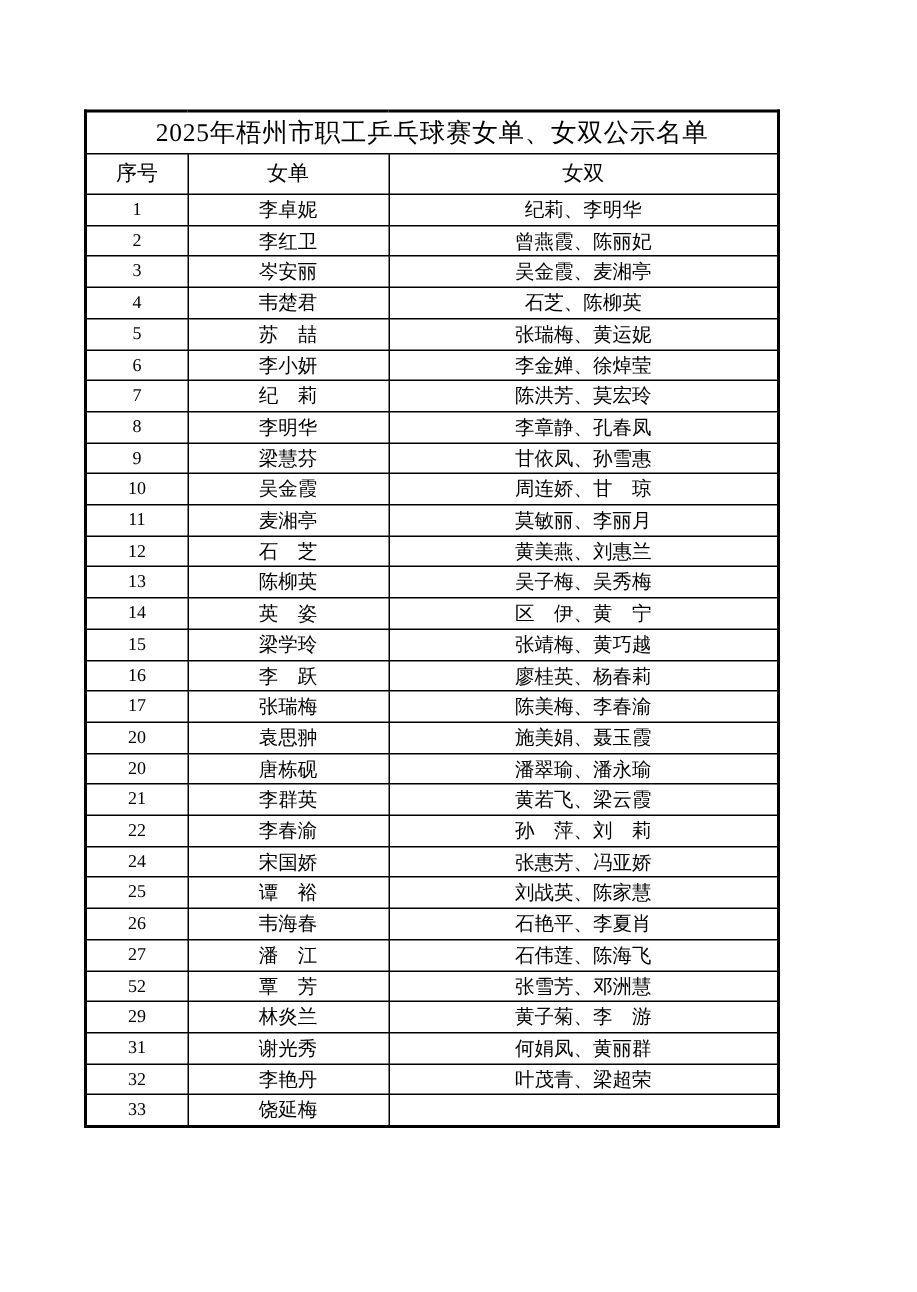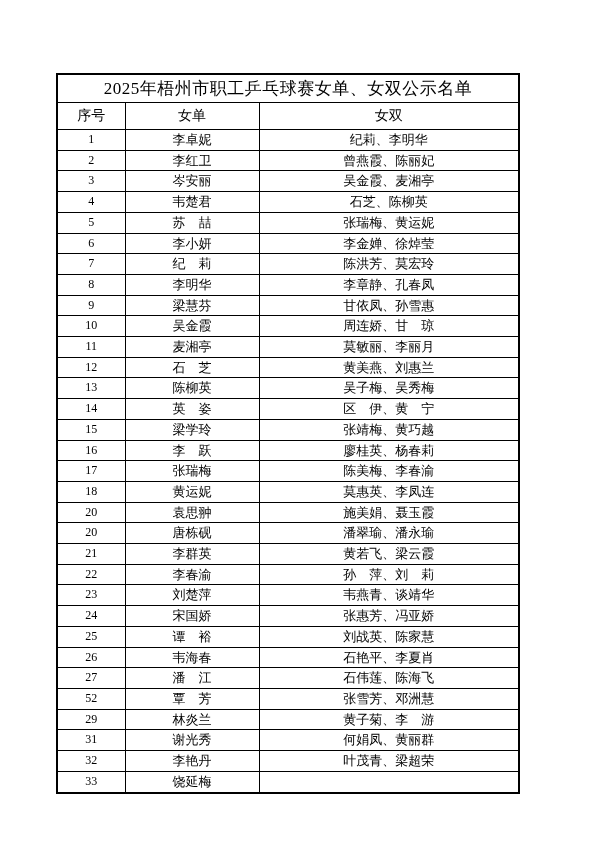--- a/index.html
+++ b/index.html
@@ -159,48 +159,38 @@
     <td class="no-cell">16</td>
     <td>李　跃</td>
     <td>廖桂英、杨春莉</td>
   </tr>
         <tr>
     <td class="no-cell">17</td>
     <td>张瑞梅</td>
     <td>陈美梅、李春渝</td>
   </tr>
         <tr>
-    <td class="no-cell">18</td>
-    <td>黄运妮</td>
-    <td>莫惠英、李凤连</td>
-  </tr>
-        <tr>
     <td class="no-cell">20</td>
     <td>袁思翀</td>
     <td>施美娟、聂玉霞</td>
   </tr>
         <tr>
     <td class="no-cell">20</td>
     <td>唐栋砚</td>
     <td>潘翠瑜、潘永瑜</td>
   </tr>
         <tr>
     <td class="no-cell">21</td>
     <td>李群英</td>
     <td>黄若飞、梁云霞</td>
   </tr>
         <tr>
     <td class="no-cell">22</td>
     <td>李春渝</td>
     <td>孙　萍、刘　莉</td>
-  </tr>
-        <tr>
-    <td class="no-cell">23</td>
-    <td>刘楚萍</td>
-    <td>韦燕青、谈靖华</td>
   </tr>
         <tr>
     <td class="no-cell">24</td>
     <td>宋国娇</td>
     <td>张惠芳、冯亚娇</td>
   </tr>
         <tr>
     <td class="no-cell">25</td>
     <td>谭　裕</td>
     <td>刘战英、陈家慧</td>

